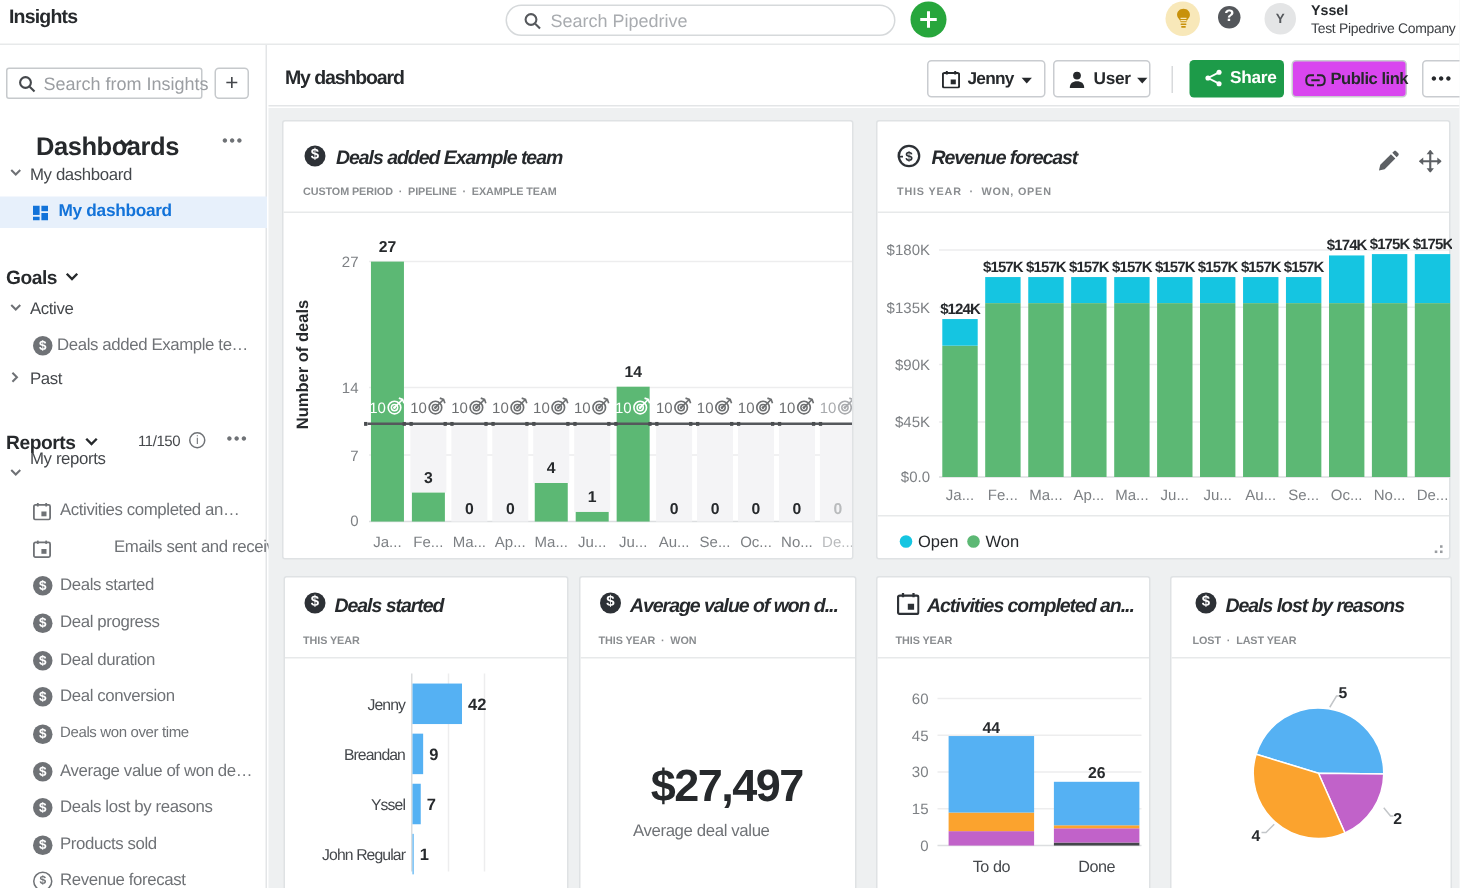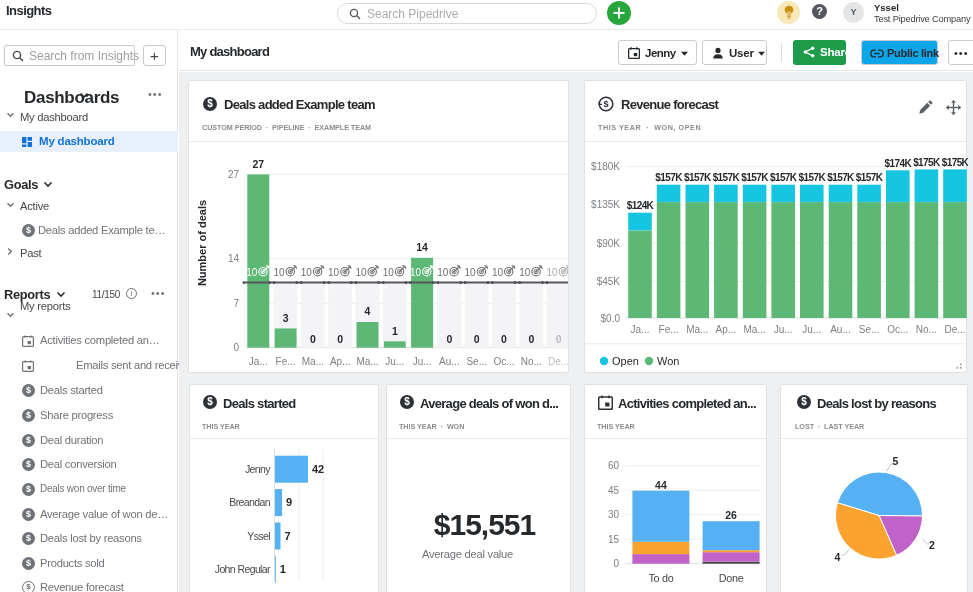--- a/index.html
+++ b/index.html
@@ -1,20 +1,20 @@
 <!DOCTYPE html>
 <html><head>
 <meta charset="utf-8">
 <style>
 * { margin:0; padding:0; box-sizing:border-box; }
 html,body { width:973px; height:592px; overflow:hidden; }
 body { font-family:"Liberation Sans", sans-serif; background:#fff; position:relative; color:#26292c; }
 .abs { position:absolute; white-space:nowrap; }
 .card { position:absolute; white-space:nowrap; background:#fff; border:1px solid #dfe2e4; border-radius:2px; }
-.ctitle { font-size:13px; font-weight:bold; color:#26292c; letter-spacing:-0.7px; }
+.ctitle { font-size:13px; font-weight:bold; color:#26292c; letter-spacing:-0.7px;font-style:italic; }
 .csub { font-size:7.2px; font-weight:bold; color:#8a8d90; letter-spacing:-0.05px; }
 .icircle { width:14px; height:14px; border-radius:50%; background:#2d3136; color:#fff; font-size:10px; font-weight:bold; text-align:center; line-height:14px; }
 svg { display:block; }
 </style>
 </head>
 <body>
 
 <div class="abs" style="left:0;top:0;width:973px;height:30px;background:#fff;border-bottom:1px solid #e7e9ea;">
   <div class="abs" style="left:6px;top:3px;font-size:13px;letter-spacing:-0.55px;font-weight:bold;">Insights</div>
 
@@ -132,21 +132,21 @@
       <rect x="0.6" y="1.6" width="10.8" height="9.8" rx="1" fill="none" stroke="#6f7276" stroke-width="1.2"></rect>
       <line x1="3.2" y1="0.4" x2="3.2" y2="2.6" stroke="#6f7276" stroke-width="1.2"></line>
       <line x1="8.8" y1="0.4" x2="8.8" y2="2.6" stroke="#6f7276" stroke-width="1.2"></line>
       <rect x="5.6" y="6" width="3.4" height="3.2" fill="#6f7276"></rect>
     </svg>
   <div class="abs" style="left:40px;top:329px;font-size:11.2px;letter-spacing:-0.25px;color:#6f7276;margin-left:36px;">Emails sent and received</div>
 
   <div class="abs" style="left:22px;top:354px;width:13px;height:13px;border-radius:50%;background:#6f7276;color:#fff;font-size:9px;font-weight:bold;text-align:center;line-height:13px;">$</div>
   <div class="abs" style="left:40px;top:354px;font-size:11.2px;letter-spacing:-0.25px;color:#6f7276;">Deals started</div>
   <div class="abs" style="left:22px;top:379px;width:13px;height:13px;border-radius:50%;background:#6f7276;color:#fff;font-size:9px;font-weight:bold;text-align:center;line-height:13px;">$</div>
-  <div class="abs" style="left:40px;top:379px;font-size:11.2px;letter-spacing:-0.25px;color:#6f7276;">Share progress</div>
+  <div class="abs" style="left:40px;top:379px;font-size:11.2px;letter-spacing:-0.25px;color:#6f7276;">Deal progress</div>
   <div class="abs" style="left:22px;top:404px;width:13px;height:13px;border-radius:50%;background:#6f7276;color:#fff;font-size:9px;font-weight:bold;text-align:center;line-height:13px;">$</div>
   <div class="abs" style="left:40px;top:404px;font-size:11.2px;letter-spacing:-0.25px;color:#6f7276;">Deal duration</div>
   <div class="abs" style="left:22px;top:428px;width:13px;height:13px;border-radius:50%;background:#6f7276;color:#fff;font-size:9px;font-weight:bold;text-align:center;line-height:13px;">$</div>
   <div class="abs" style="left:40px;top:428px;font-size:11.2px;letter-spacing:-0.25px;color:#6f7276;">Deal conversion</div>
   <div class="abs" style="left:22px;top:453px;width:13px;height:13px;border-radius:50%;background:#6f7276;color:#fff;font-size:9px;font-weight:bold;text-align:center;line-height:13px;">$</div>
   <div class="abs" style="left:40px;top:453px;font-size:10px;letter-spacing:-0.25px;color:#6f7276;">Deals won over time</div>
   <div class="abs" style="left:22px;top:478px;width:13px;height:13px;border-radius:50%;background:#6f7276;color:#fff;font-size:9px;font-weight:bold;text-align:center;line-height:13px;">$</div>
   <div class="abs" style="left:40px;top:478px;font-size:11.2px;letter-spacing:-0.25px;color:#6f7276;">Average value of won de…</div>
   <div class="abs" style="left:22px;top:502px;width:13px;height:13px;border-radius:50%;background:#6f7276;color:#fff;font-size:9px;font-weight:bold;text-align:center;line-height:13px;">$</div>
   <div class="abs" style="left:40px;top:502px;font-size:11.2px;letter-spacing:-0.25px;color:#6f7276;">Deals lost by reasons</div>
@@ -178,32 +178,32 @@
         <path d="M1.2 11.6 C1.2 8.6 3.2 7.2 6 7.2 C8.8 7.2 10.8 8.6 10.8 11.6 Z" fill="#26292c"></path>
       </svg>
     <div class="abs" style="left:26px;top:6px;font-size:11.5px;letter-spacing:-0.2px;font-weight:bold;">User</div>
     <svg class="abs" style="left:54px;top:10px;" width="9" height="6" viewBox="0 0 10 7">
         <path d="M1 1 L5 5.5 L9 1 Z" fill="#26292c"></path>
       </svg>
   </div>
 
   <div class="abs" style="left:602px;top:13px;width:1px;height:18px;background:#d8dadc;"></div>
 
-  <div class="abs" style="left:614px;top:9px;width:53px;height:25px;border-radius:3px;background:#1d9b49;">
+  <div class="abs" style="left:614px;top:9px;width:63px;height:25px;border-radius:3px;background:#1d9b49;">
     <svg class="abs" style="left:10px;top:6px;" width="12" height="12" viewBox="0 0 12 12">
         <circle cx="9.7" cy="2.2" r="1.7" fill="#fff"></circle>
         <circle cx="2.3" cy="6" r="1.7" fill="#fff"></circle>
         <circle cx="9.7" cy="9.8" r="1.7" fill="#fff"></circle>
         <line x1="2.3" y1="6" x2="9.7" y2="2.2" stroke="#fff" stroke-width="1.3"></line>
         <line x1="2.3" y1="6" x2="9.7" y2="9.8" stroke="#fff" stroke-width="1.3"></line>
       </svg>
     <div class="abs" style="left:27px;top:6px;font-size:11.5px;letter-spacing:-0.2px;font-weight:bold;color:#fff;">Share</div>
   </div>
 
-  <div class="abs" style="left:682px;top:9px;width:77px;height:25px;border:1px solid #c9ccd0;border-radius:3px;background:#0ea5e9;">
+  <div class="abs" style="left:682px;top:9px;width:77px;height:25px;border:1px solid #c9ccd0;border-radius:3px;background:#d946ef;">
     <svg class="abs" style="left:8px;top:8px;" width="14" height="9" viewBox="0 0 14 9">
         <path d="M6 1.2 L3.6 1.2 C1.8 1.2 0.8 2.6 0.8 4.5 C0.8 6.4 1.8 7.8 3.6 7.8 L6 7.8" fill="none" stroke="#26292c" stroke-width="1.3"></path>
         <path d="M8 1.2 L10.4 1.2 C12.2 1.2 13.2 2.6 13.2 4.5 C13.2 6.4 12.2 7.8 10.4 7.8 L8 7.8" fill="none" stroke="#26292c" stroke-width="1.3"></path>
         <line x1="4.2" y1="4.5" x2="9.8" y2="4.5" stroke="#26292c" stroke-width="1.3"></line>
       </svg>
     <div class="abs" style="left:25px;top:6px;font-size:11px;letter-spacing:-0.3px;font-weight:bold;">Public link</div>
   </div>
 
   <div class="abs" style="left:769px;top:9px;width:30px;height:25px;border:1px solid #c9ccd0;border-radius:3px;background:#fff;">
     <div class="abs" style="left:5px;top:6px;font-size:11px;color:#26292c;letter-spacing:1px;">•••</div>
@@ -442,24 +442,24 @@
       <text x="80" y="154.8" text-anchor="end" font-size="10.5" letter-spacing="-0.6" fill="#45484c">Yssel</text>
       <text x="94.5" y="154.8" font-size="11" font-weight="bold" fill="#26292c">7</text>
       <rect x="85" y="170.9" width="0.8" height="27" fill="#55b1f3"></rect>
       <text x="80" y="188.2" text-anchor="end" font-size="10.5" letter-spacing="-0.6" fill="#45484c">John Regular</text>
       <text x="89.8" y="188.2" font-size="11" font-weight="bold" fill="#26292c">1</text>
     </svg>
 </div>
 
 <div class="card" style="left:386px;top:384px;width:185px;height:230px;">
 <div class="abs icircle" style="left:13px;top:10px;">$</div>
-<div class="abs ctitle" style="left:33px;top:11px;white-space:nowrap;">Average deals of won d...</div>
+<div class="abs ctitle" style="left:33px;top:11px;white-space:nowrap;">Average value of won d...</div>
 <div class="abs csub" style="left:12px;top:37px;">THIS YEAR &nbsp;·&nbsp; WON</div>
 <div class="abs" style="left:0;top:53px;width:183px;height:1px;background:#e7e9ea;"></div>
-<div class="abs" style="left:6px;top:123px;width:183px;text-align:center;font-size:30px;font-weight:bold;color:#26292c;letter-spacing:-1px;">$15,551</div>
+<div class="abs" style="left:6px;top:123px;width:183px;text-align:center;font-size:30px;font-weight:bold;color:#26292c;letter-spacing:-1px;">$27,497</div>
 <div class="abs" style="left:0;top:163px;width:161px;text-align:center;font-size:11.2px;letter-spacing:-0.25px;color:#6f7276;">Average deal value</div>
 </div>
 
 <div class="card" style="left:584px;top:384px;width:183px;height:230px;">
 <svg class="abs" style="left:13px;top:10px;" width="15" height="15" viewBox="0 0 15 15">
       <rect x="0.7" y="2" width="13.6" height="12.3" rx="1.2" fill="none" stroke="#2d3136" stroke-width="1.5"></rect>
       <line x1="4" y1="0.4" x2="4" y2="3.2" stroke="#2d3136" stroke-width="1.5"></line>
       <line x1="11" y1="0.4" x2="11" y2="3.2" stroke="#2d3136" stroke-width="1.5"></line>
       <rect x="7.2" y="7.5" width="4.2" height="4" fill="#2d3136"></rect>
     </svg>

